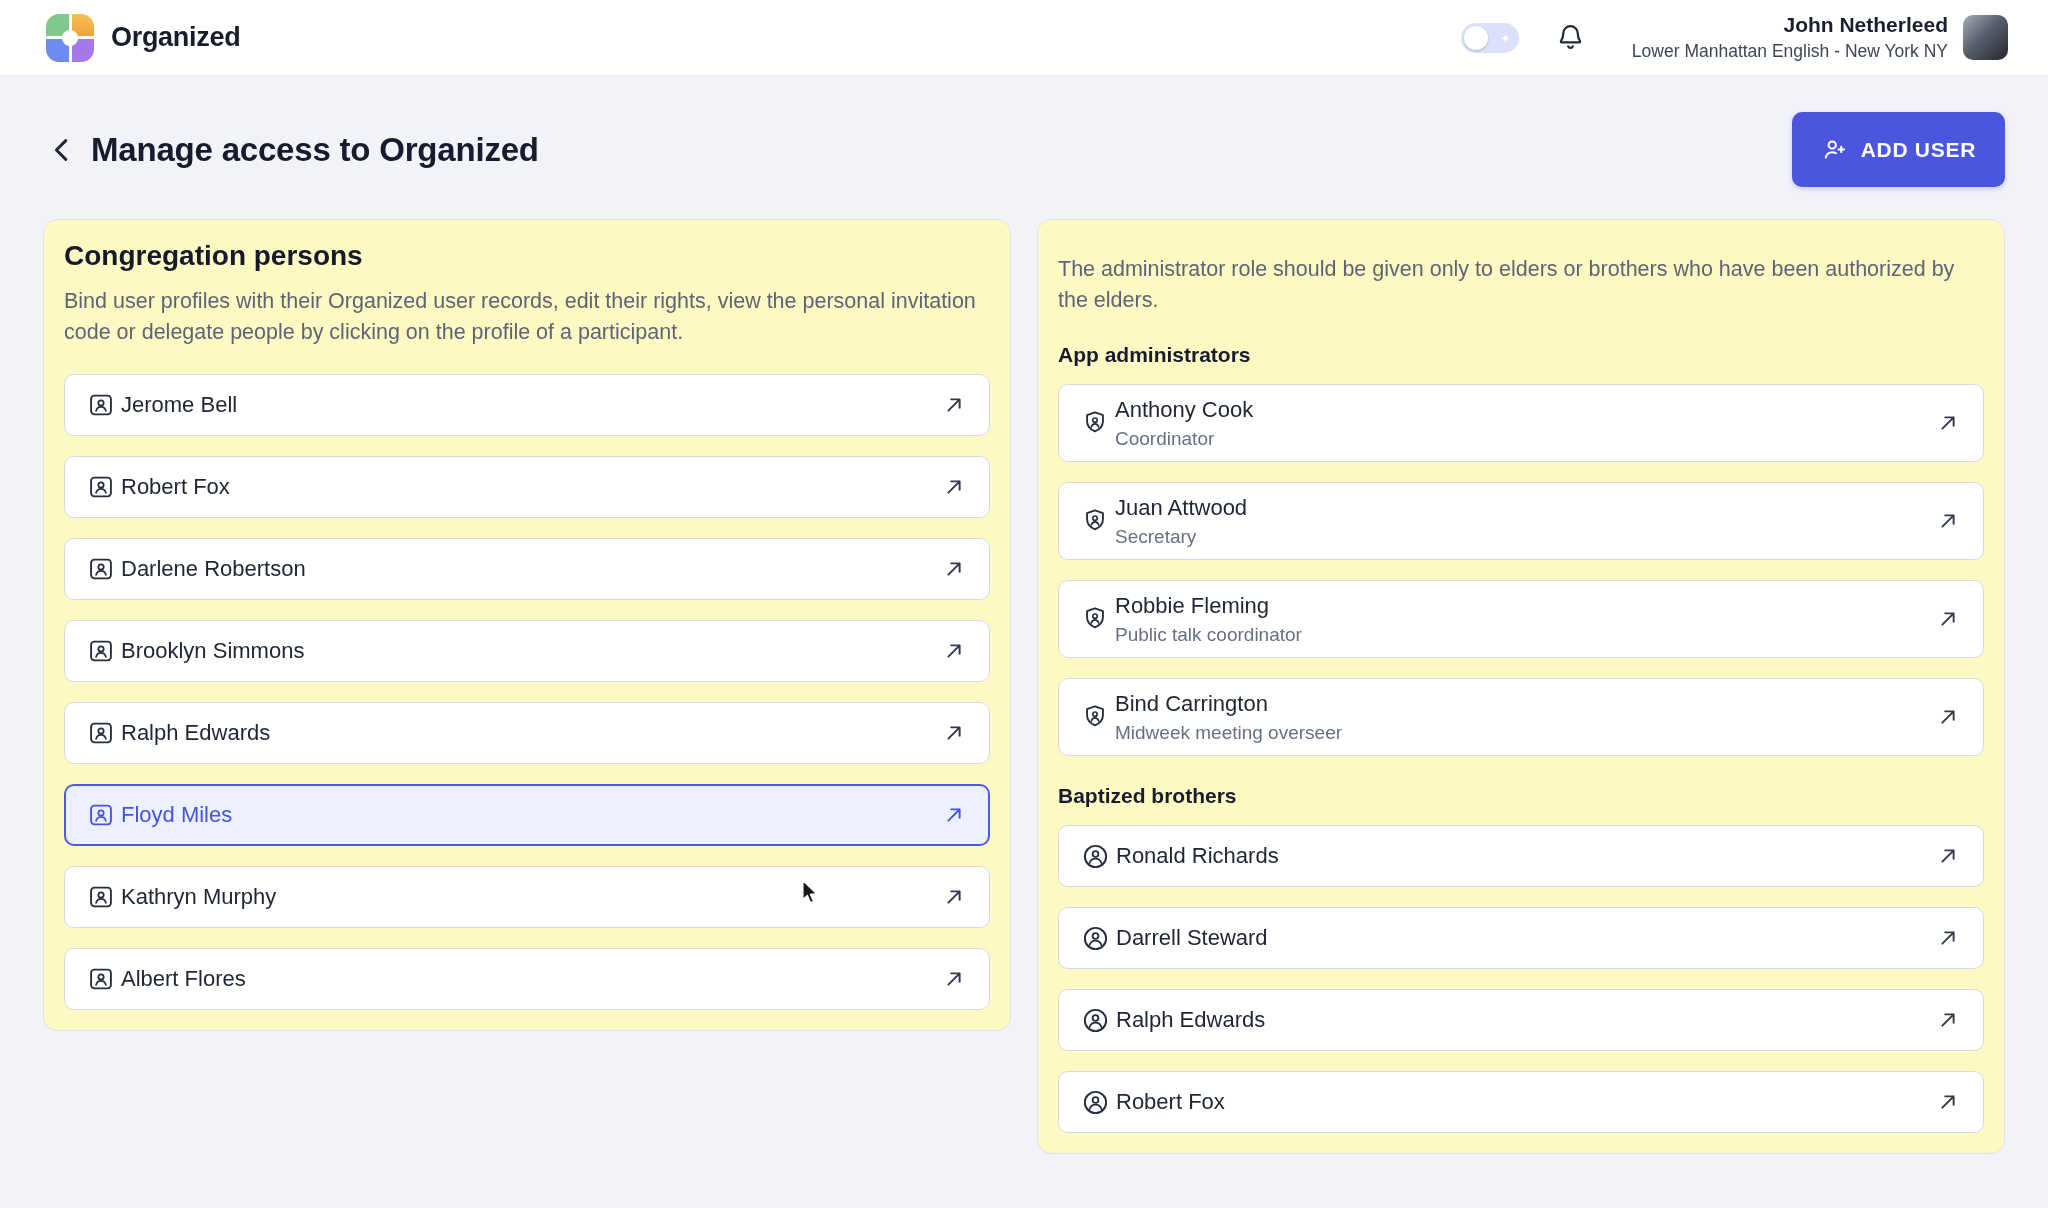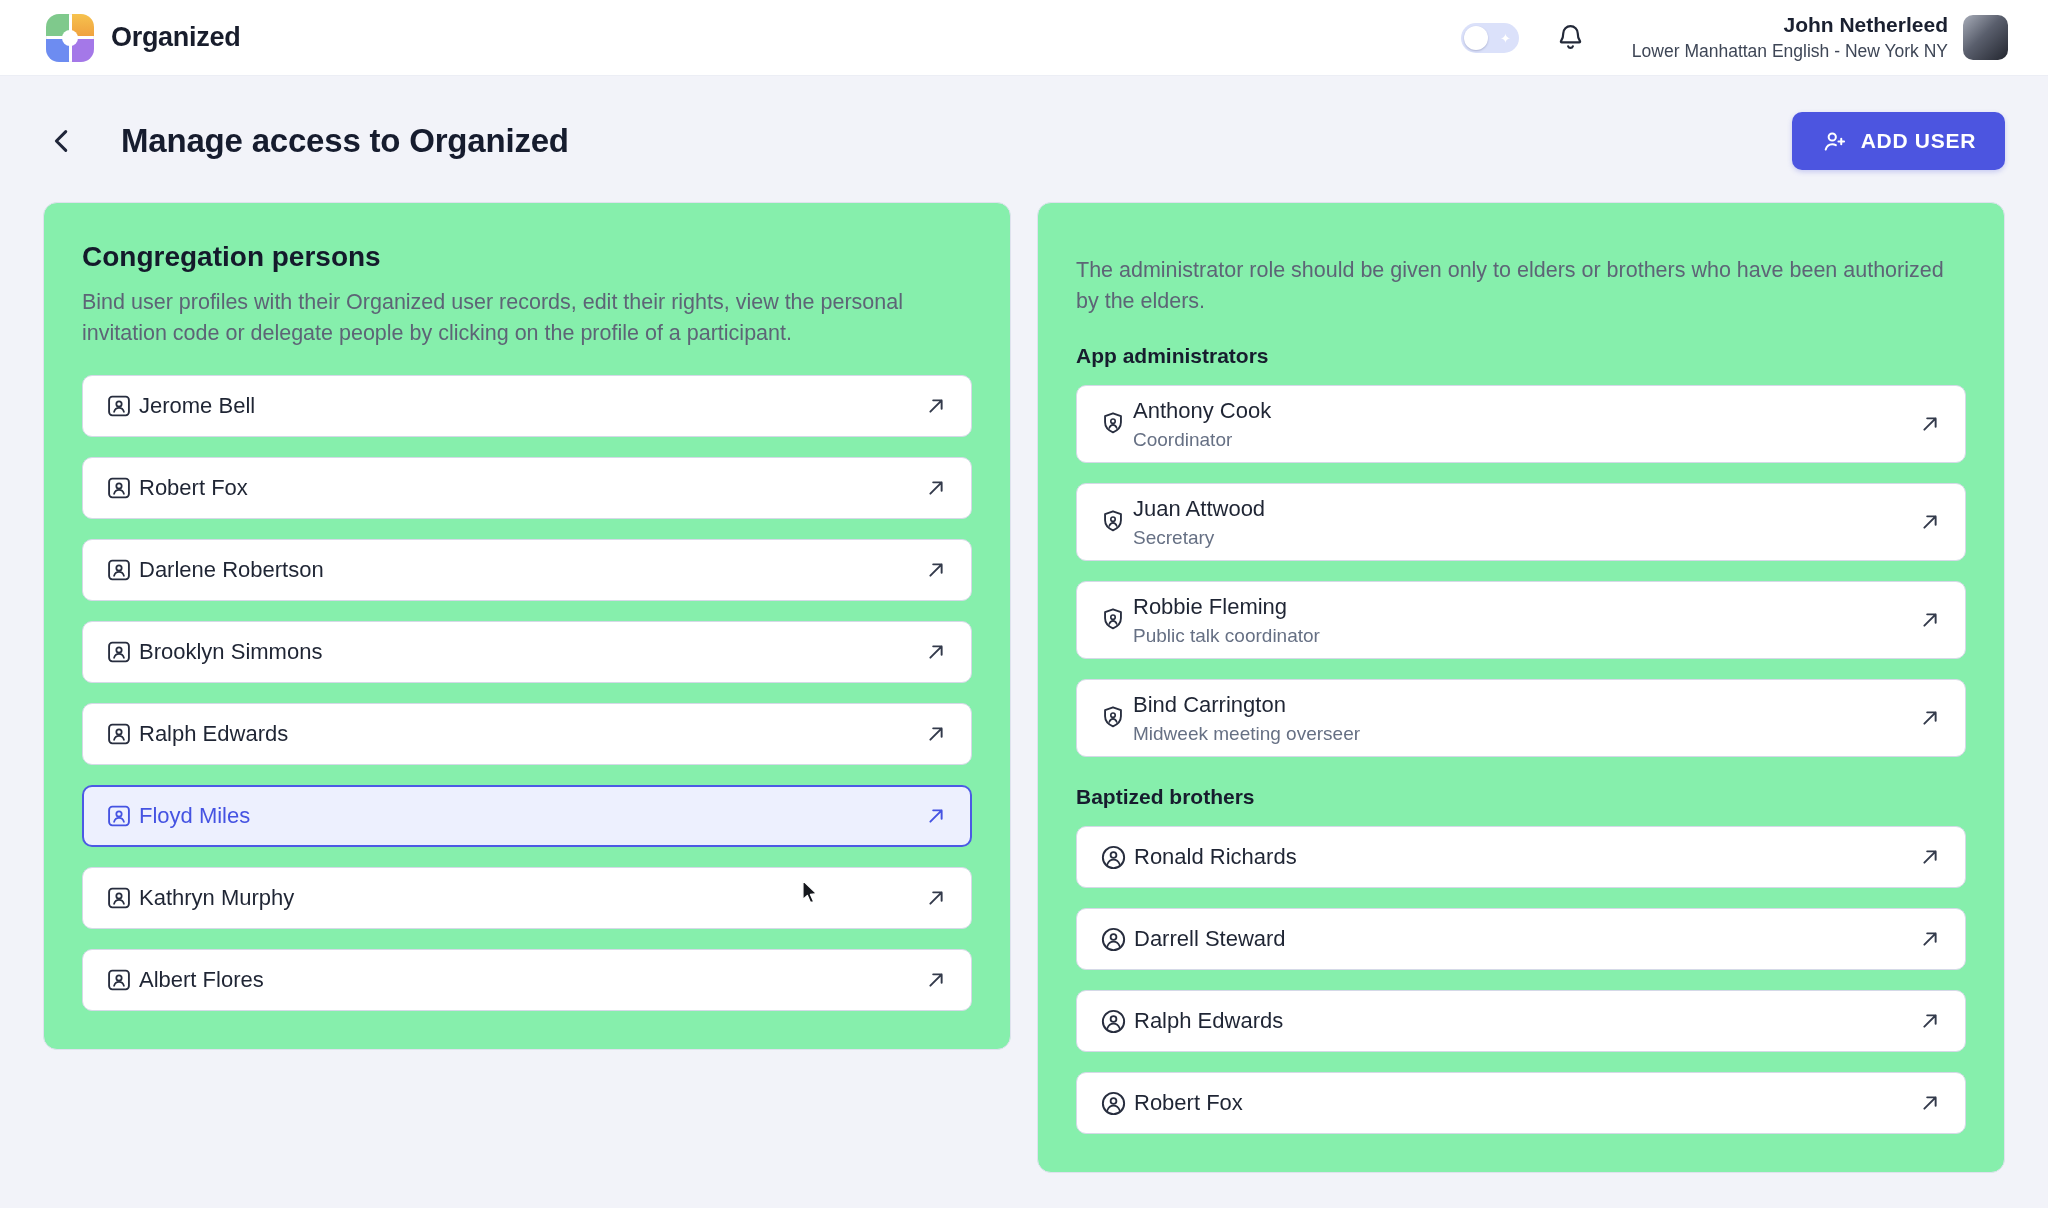--- a/index.html
+++ b/index.html
@@ -58,34 +58,34 @@
     width: 45px; height: 45px; border-radius: 10px; flex: 0 0 auto;
     background: linear-gradient(135deg,#a8adb9 0%,#5a5f6d 45%,#23262f 100%);
   }
   
   .page { padding: 0 43px; }
   .page-header { display: flex; align-items: center; margin-top: 36px; margin-bottom: 32px; }
   .back-btn {
     background: none; border: none; cursor: pointer; color: #20263a;
     display: flex; align-items: center; padding: 4px;
   }
-  .page-title { font-size: 33px; font-weight: bold; color: #161c2e; margin-left: 40px; letter-spacing: -0.2px; text-align: right; }
+  .page-title { font-size: 33px; font-weight: bold; color: #161c2e; margin-left: 10px; letter-spacing: -0.2px; text-align: right; }
   .add-user-btn {
     margin-left: auto; background: #4c55e0; color: #ffffff; border: none; cursor: pointer;
-    height: 58px; padding: 0 29px; border-radius: 10px;
+    height: 75px; padding: 0 29px; border-radius: 10px;
     display: flex; align-items: center; gap: 13px;
     font-family: "Liberation Sans", sans-serif;
     font-size: 21px; font-weight: bold; letter-spacing: 0.7px;
     box-shadow: 0 2px 5px rgba(76,85,224,0.25);
   }
   
   .cards { display: flex; gap: 26px; align-items: flex-start; }
   .card {
-    flex: 1 1 0; background: #86efac; border: 1px solid #dfe2ee;
-    border-radius: 14px; padding: 38px;
+    flex: 1 1 0; background: #fef9c3; border: 1px solid #dfe2ee;
+    border-radius: 14px; padding: 20px;
   }
   .card-title { font-size: 28px; font-weight: bold; color: #141a2b; }
   .card-desc { font-size: 21.5px; color: #5d6476; line-height: 1.43; margin-top: 14px; }
   .rows { display: flex; flex-direction: column; gap: 20px; margin-top: 27px; }
   .row {
     border: 1px solid #d5d9e7; border-radius: 10px; background: #ffffff;
     display: flex; align-items: center; gap: 6px; padding: 0 22px;
     height: 62px; cursor: pointer; color: #272d3e;
   }
   .row .row-name { font-size: 22px; color: #1f2534; font-weight: 500; }

